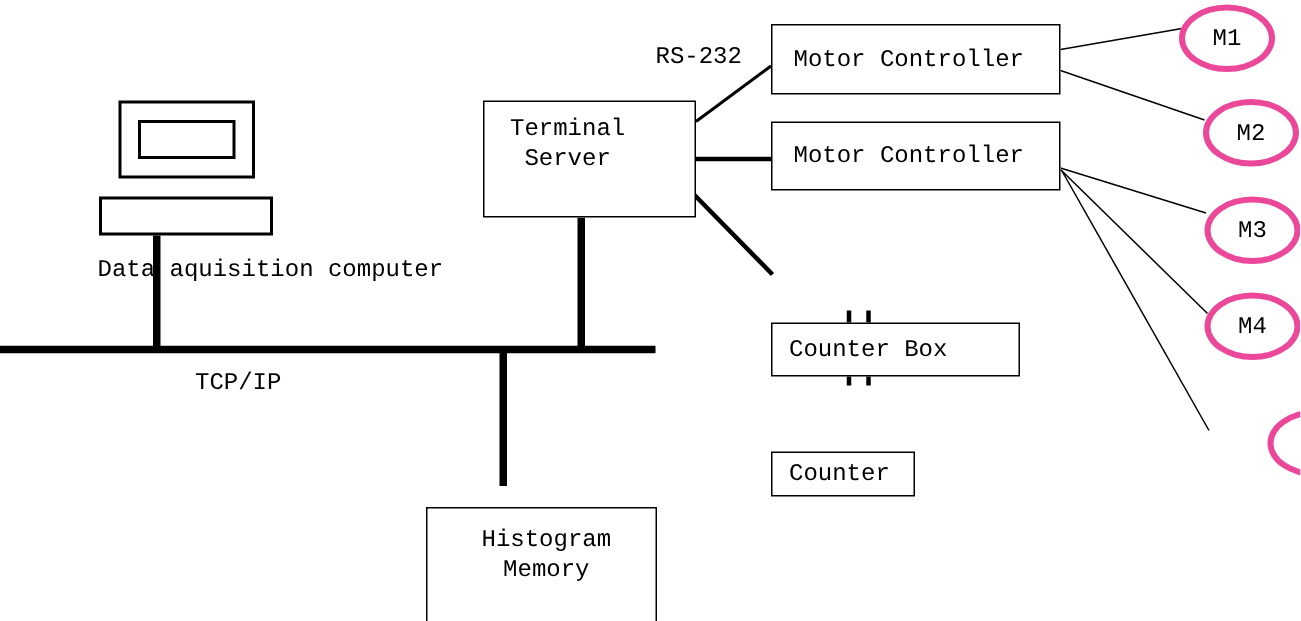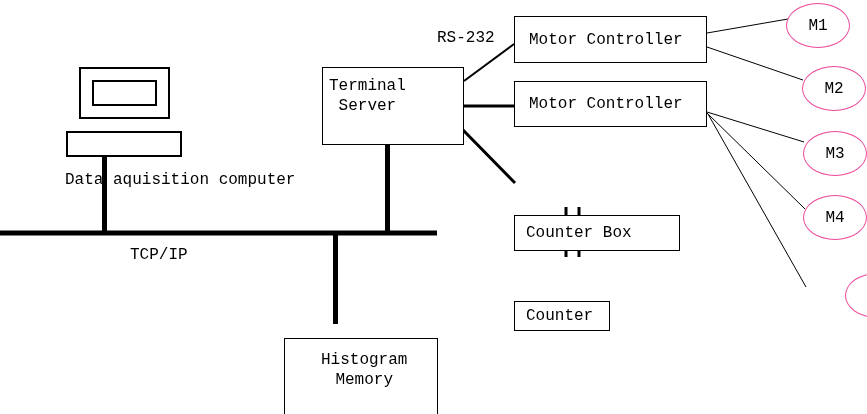--- a/index.html
+++ b/index.html
@@ -34,29 +34,29 @@
     background: #ffffff;
   }
   .freelabel {
     position: absolute;
     white-space: nowrap;
     background: transparent;
   }
   .motor {
     position: absolute;
     width: 64px; height: 45px;
-    border: 1px solid #ec4899;
+    border: 4px solid #ec4899;
     border-radius: 50%;
     background: #ffffff;
     display: flex;
     align-items: center;
     justify-content: center;
   }
   
-  #terminal-server { padding: 8px 0 0 6px; line-height: 20px; }
+  #terminal-server { padding: 8px 0 0 17px; line-height: 20px; }
   #motor-controller-1, #motor-controller-2 { padding-left: 14px; }
   #counter-box, #counter-unit { padding-left: 11px; margin-top: 44px; }
   #histogram-memory { padding: 11px 0 0 36px; line-height: 20px; }
 </style>
 </head>
 <body>
 
 <div id="canvas">
 
   <svg id="wires" viewBox="0 0 867 414">

